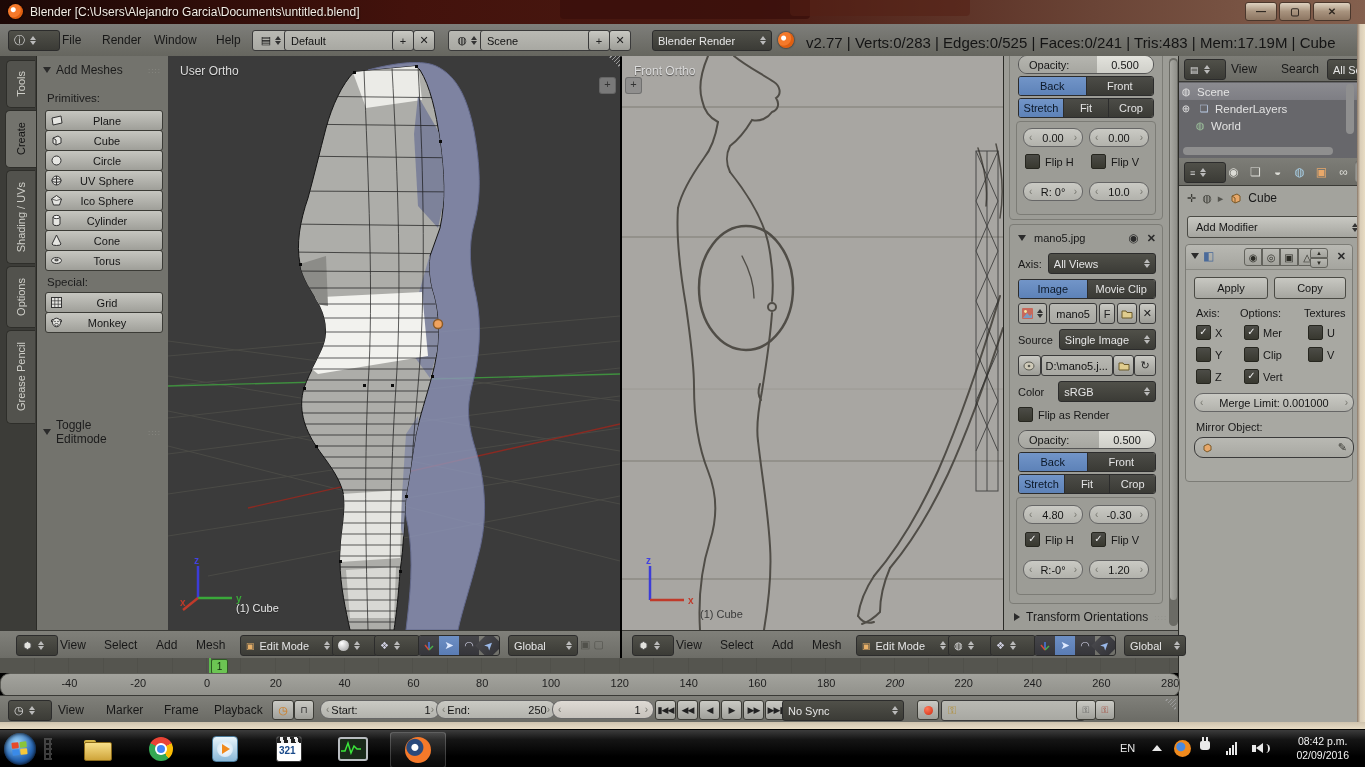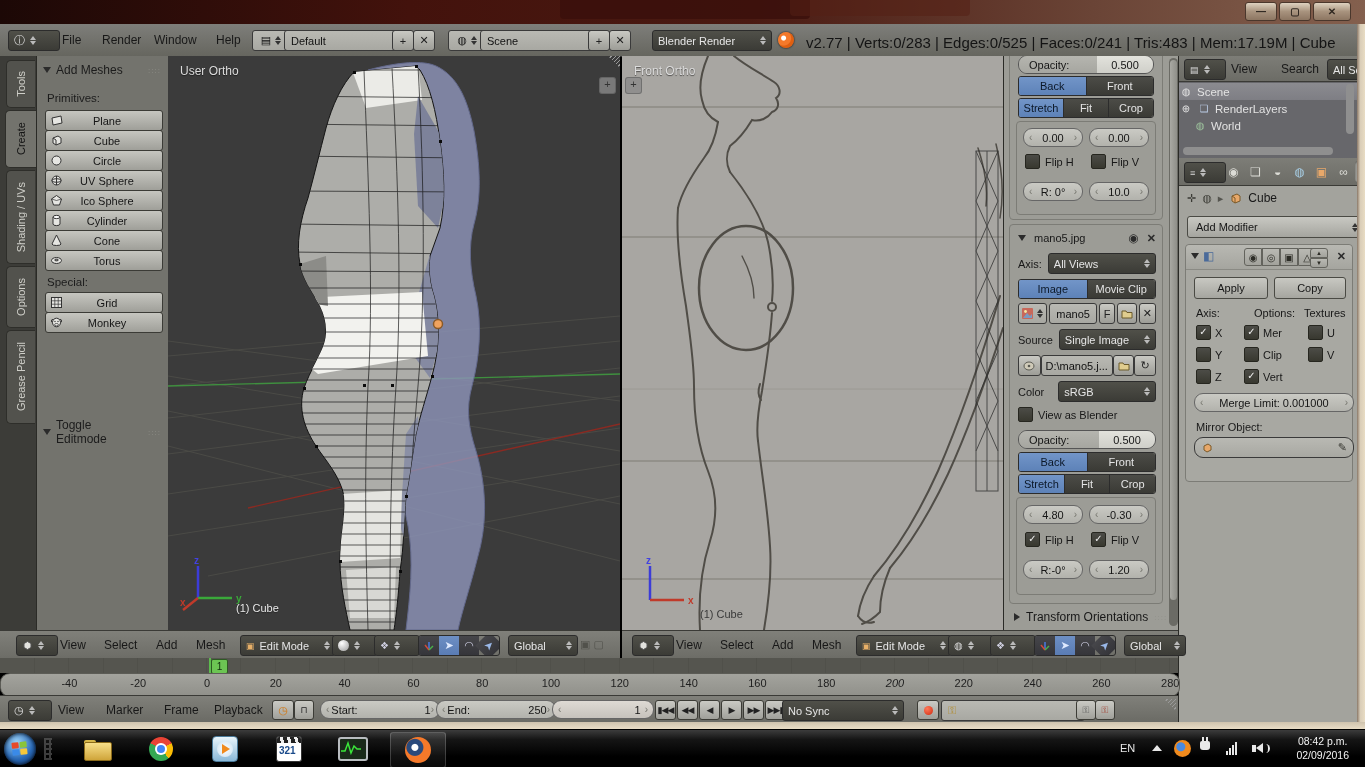--- a/index.html
+++ b/index.html
@@ -122,20 +122,24 @@
   .bars{display:flex;align-items:flex-end;gap:1px}
   .bars i{display:block;width:2px;background:#e8e8e8}
   .spk{width:0;height:0;border-top:5px solid transparent;border-bottom:5px solid transparent;border-right:7px solid #e8e8e8}
 </style>
 </head>
 <body>
 
 <div class="abs" id="titlebar">
   <div class="blotch"></div>
   <div class="blotch2"></div>
+  <div class="flex" style="position:absolute;left:8px;top:4px;gap:7px">
+    <span class="blogo"></span>
+    <span id="title-text">Blender [C:\Users\Alejandro Garcia\Documents\untitled.blend]</span>
+  </div>
   <div class="flex" style="position:absolute;right:14px;top:2px">
     <div class="winbtn">—</div>
     <div class="winbtn">▢</div>
     <div class="winbtn" style="width:36px">✕</div>
   </div>
 </div>
 
 <div class="abs" id="menubar">
   <div class="dd" style="position:absolute;left:8px;top:6px;width:40px">
     <span style="color:#ddd">ⓘ</span>
@@ -632,21 +636,21 @@
       <div class="dd" style="flex:1;max-width:92px;margin-left:8px">
         <span class="lbl">sRGB</span>
           <span class="arr">
             <i class="u"></i>
             <i class="d"></i>
           </span>
         </div>
     </div>
     <div class="nrow" style="left:8px;top:182px;gap:5px">
       <span class="cb"></span>
-      <span class="nlabel">View as Blender</span>
+      <span class="nlabel">Flip as Render</span>
     </div>
     <div class="nrow" style="left:8px;top:205px;width:138px">
       <div class="slider">
         <span class="sl">Opacity:</span>
         <span class="sv">0.500</span>
       </div>
     </div>
     <div class="nrow" style="left:8px;top:227px;width:138px">
         <div class="tglgrp">
       <span class="tgl on">Back</span>
@@ -792,21 +796,21 @@
       </div>
       <div class="flex" style="position:absolute;right:24px;top:3px;flex-direction:column;gap:0">
         <span class="micon" style="height:8px;font-size:6px;border-radius:3px 3px 0 0">▲</span>
         <span class="micon" style="height:8px;font-size:6px;border-radius:0 0 3px 3px">▼</span>
       </div>
       <span style="position:absolute;right:6px;top:5px;color:#2b2b2b;font-weight:bold">✕</span>
     </div>
     <div class="pbtn" style="position:absolute;left:8px;top:32px;width:72px;height:20px">Apply</div>
     <div class="pbtn" style="position:absolute;left:88px;top:32px;width:70px;height:20px">Copy</div>
     <span class="nlabel abs" style="left:10px;top:62px">Axis:</span>
-    <span class="nlabel abs" style="left:68px;top:62px">Options:</span>
+    <span class="nlabel abs" style="left:54px;top:62px">Options:</span>
     <span class="nlabel abs" style="left:118px;top:62px">Textures</span>
 
     <div class="flex abs" style="left:10px;top:80px;gap:4px">
       <span class="cb on">✓</span>
         <span class="nlabel">X</span>
       </div>
     <div class="flex abs" style="left:10px;top:102px;gap:4px">
       <span class="cb"></span>
         <span class="nlabel">Y</span>
       </div>

